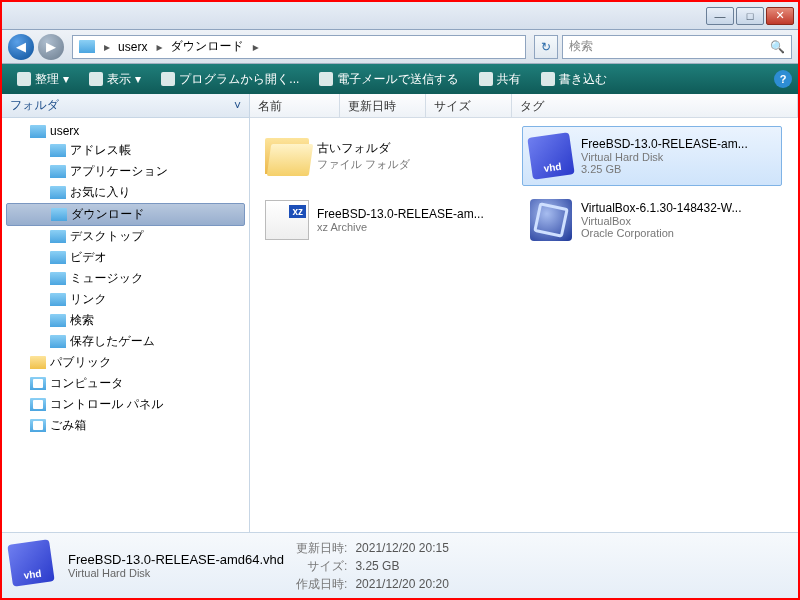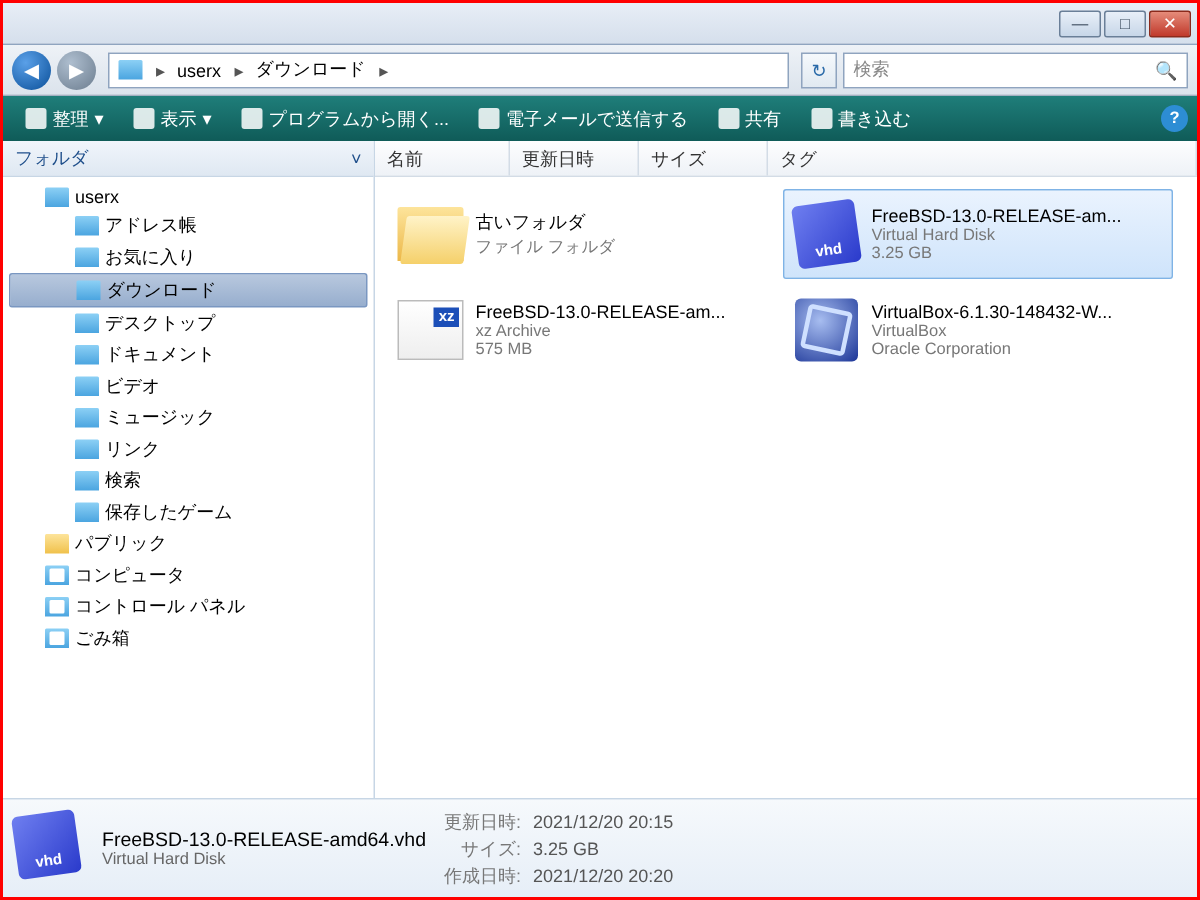--- a/index.html
+++ b/index.html
@@ -64,33 +64,33 @@
         <div class="tnode d1">
           <span class="fico "></span>
           <span>userx</span>
         </div>
         <div class="tnode d2">
           <span class="fico "></span>
           <span>アドレス帳</span>
         </div>
         <div class="tnode d2">
           <span class="fico "></span>
+          <span>アプリケーション</span>
+        </div>
+        <div class="tnode d2">
+          <span class="fico "></span>
           <span>お気に入り</span>
         </div>
         <div class="tnode d2 sel">
           <span class="fico "></span>
           <span>ダウンロード</span>
         </div>
         <div class="tnode d2">
           <span class="fico "></span>
           <span>デスクトップ</span>
-        </div>
-        <div class="tnode d2">
-          <span class="fico "></span>
-          <span>ドキュメント</span>
         </div>
         <div class="tnode d2">
           <span class="fico "></span>
           <span>ビデオ</span>
         </div>
         <div class="tnode d2">
           <span class="fico "></span>
           <span>ミュージック</span>
         </div>
         <div class="tnode d2">
@@ -151,21 +151,20 @@
             <div class="l3">3.25 GB</div>
           </div>
         </div>
         <div class="tile">
           <div class="tileico">
             <div class="xzico"></div>
           </div>
           <div class="tiletxt">
             <div class="l1">FreeBSD-13.0-RELEASE-am...</div>
             <div class="l2">xz Archive</div>
-            <div class="l3">575 MB</div>
           </div>
         </div>
         <div class="tile">
           <div class="tileico">
             <div class="vbico"></div>
           </div>
           <div class="tiletxt">
             <div class="l1">VirtualBox-6.1.30-148432-W...</div>
             <div class="l2">VirtualBox</div>
             <div class="l3">Oracle Corporation</div>

